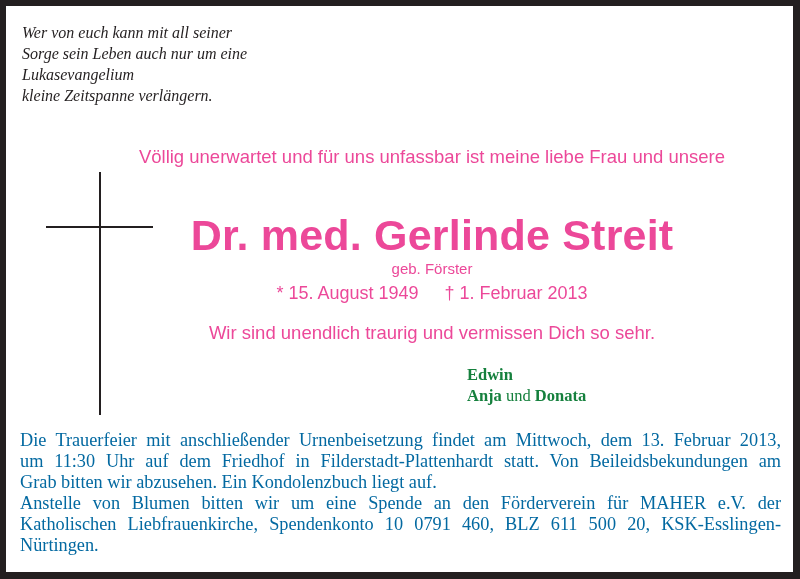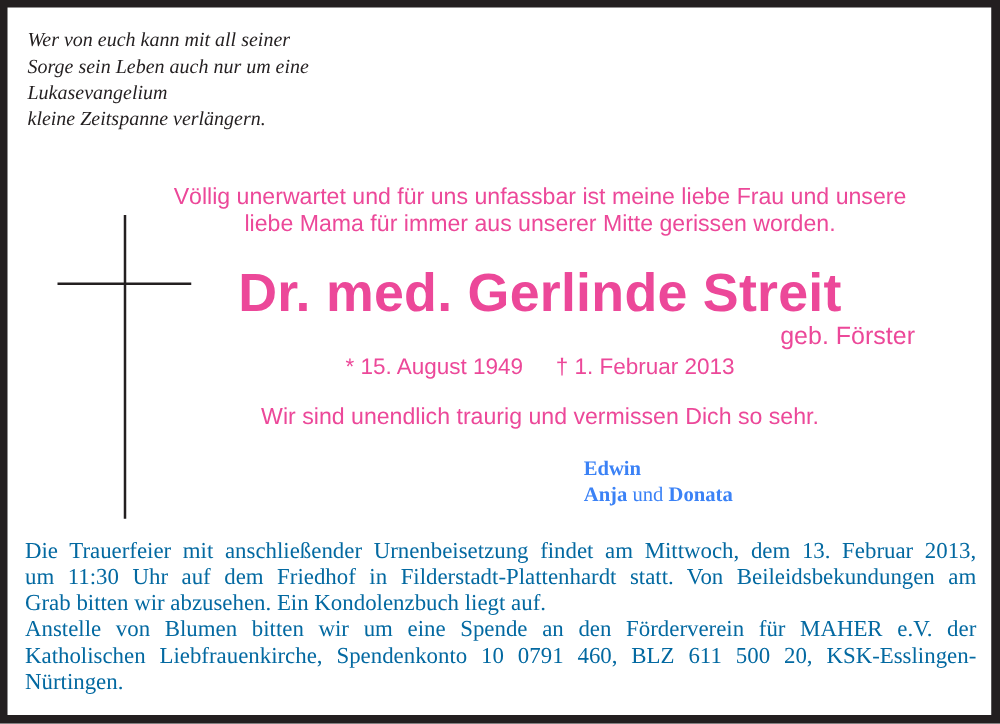--- a/index.html
+++ b/index.html
@@ -73,23 +73,22 @@
     .name {
       top: 210px;
       font-size: 43px;
       font-weight: bold;
       line-height: 50px;
       letter-spacing: 0.2px;
       white-space: nowrap;
     }
     .maiden {
       top: 259px;
-      font-size: 20px;
+      font-size: 15px;
       line-height: 20px;
-      text-align: right;
     }
     .dates {
       top: 282px;
       font-size: 18px;
       line-height: 22px;
       white-space: nowrap;
     }
     .dates .gap { display: inline-block; width: 26px; }
 
     .sorrow {
@@ -99,21 +98,21 @@
       white-space: nowrap;
     }
 
     .signers {
       position: absolute;
       left: 467px;
       top: 364px;
       font-family: "Liberation Serif", serif;
       font-size: 16.5px;
       line-height: 21px;
-      color: #3b82f6;
+      color: #15803d;
       white-space: nowrap;
     }
     .signers b { font-weight: bold; }
 
     .notice {
       position: absolute;
       left: 20px;
       top: 430px;
       width: 761px;
       font-family: "Liberation Serif", serif;
@@ -140,21 +139,20 @@
   <div>kleine Zeitspanne verlängern.</div>
 </div>
 
 <div>
   <div class="cross-v"></div>
   <div class="cross-h"></div>
 </div>
 
 <div class="center-col intro">
   <div>Völlig unerwartet und für uns unfassbar ist meine liebe Frau und unsere</div>
-  <div>liebe Mama für immer aus unserer Mitte gerissen worden.</div>
 </div>
 
 <div class="center-col name">Dr. med. Gerlinde Streit</div>
 
 <div class="center-col maiden">geb. Förster</div>
 
 <div class="center-col dates">
   <span>* 15. August 1949</span><span class="gap"></span><span>† 1. Februar 2013</span>
 </div>
 

